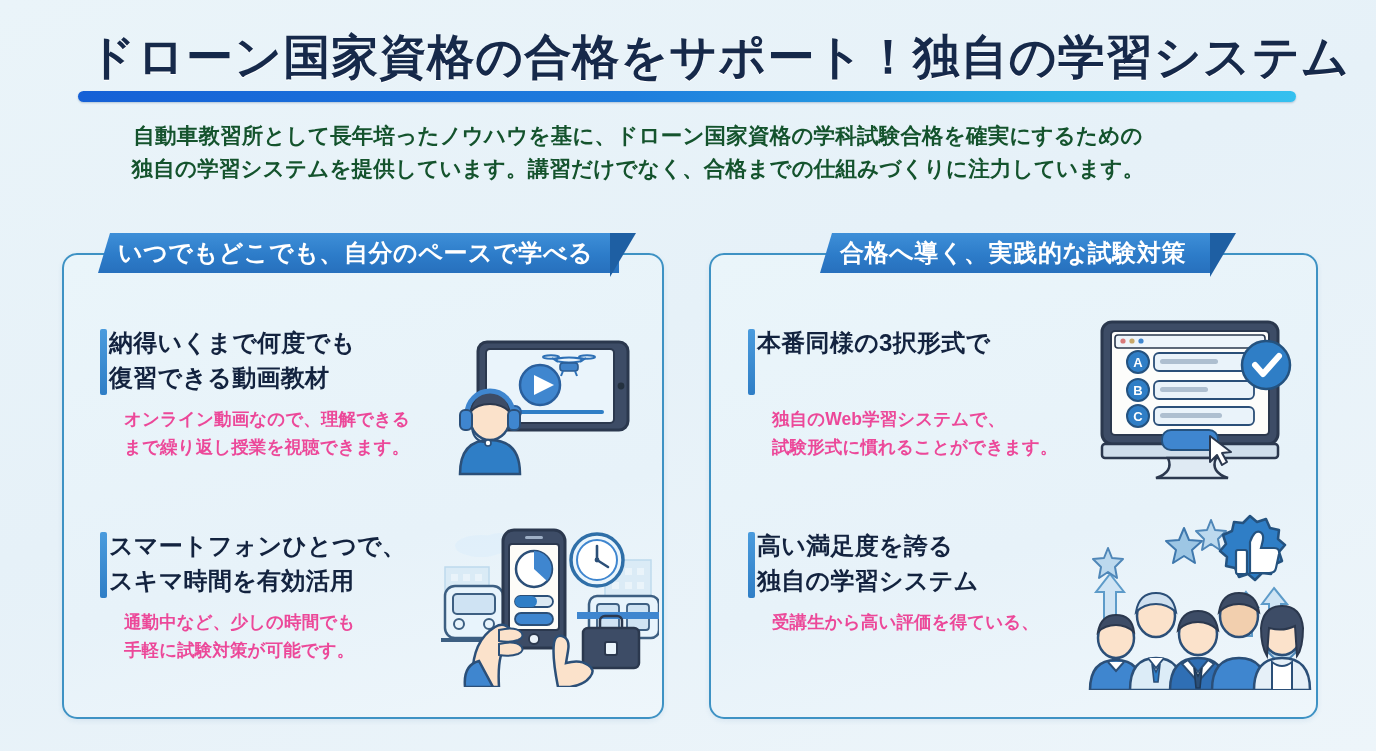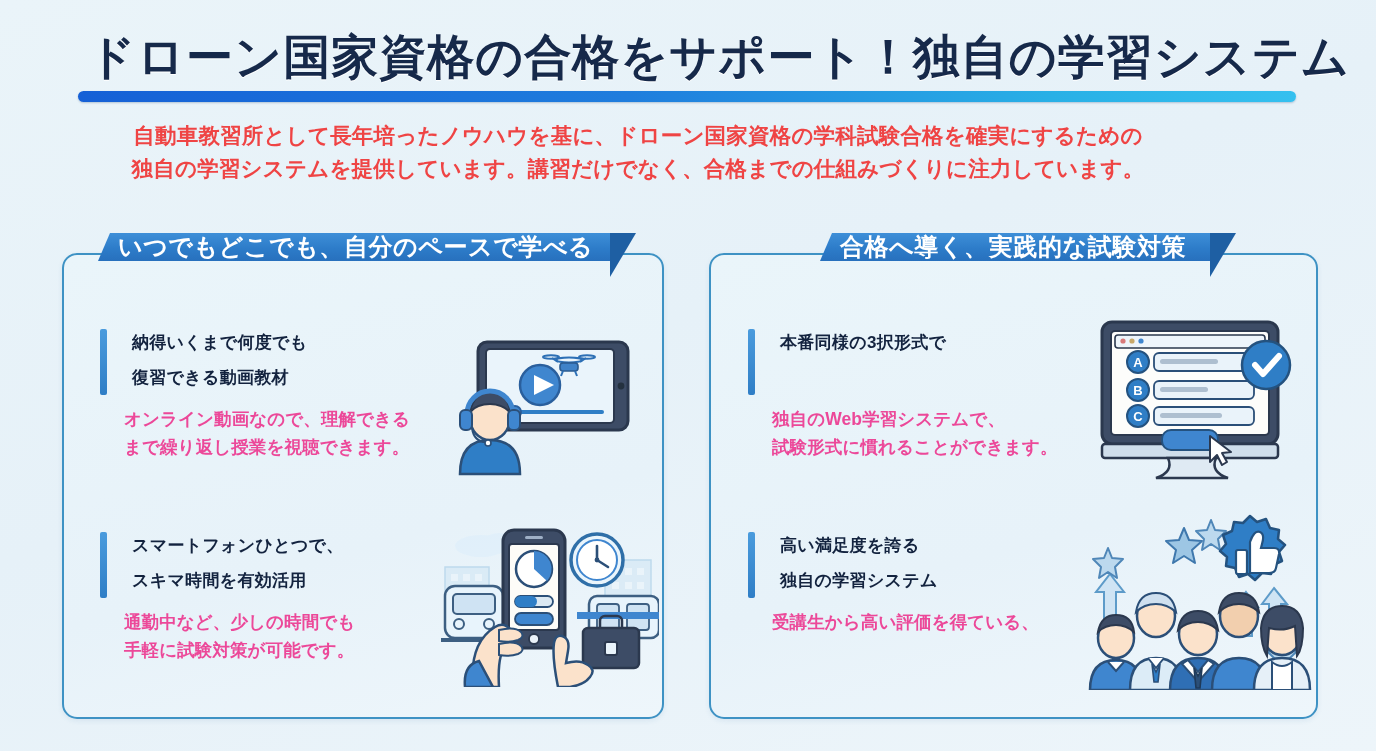--- a/index.html
+++ b/index.html
@@ -22,39 +22,39 @@
     padding-left:31px;
   }
   .title-rule{
     position:absolute;left:78px;top:91px;width:1218px;height:11px;
     border-radius:6px;
     background:linear-gradient(90deg,#1560d6 0%,#1f7ddd 45%,#29b0e6 80%,#35c0ef 100%);
     box-shadow:0 1px 2px rgba(20,60,110,.25);
   }
   .subtitle{
     position:absolute;left:0;top:120px;width:1276px;
-    text-align:center;color:#ef4444;
+    text-align:center;color:#14532d;
     font-size:21.5px;font-weight:bold;line-height:33px;
     letter-spacing:.2px;
   }
   .subtitle span{display:block;}
 
   
   .card{
     position:absolute;top:253px;height:462px;
     border:2px solid #3e92c4;border-radius:15px;
     background:linear-gradient(165deg,#eaf5fa 0%,#e7f2f9 60%,#eef6fb 100%);
     box-shadow:0 2px 5px rgba(60,120,170,.10);
   }
   .card.left{left:62px;width:598px;}
   .card.right{left:709px;width:605px;}
 
   
   .ribbon{
-    position:absolute;top:233px;height:28px;
+    position:absolute;top:233px;height:40px;
     display:flex;align-items:center;justify-content:center;
     background:linear-gradient(180deg,#3e8fd8 0%,#2d7cc9 55%,#2770bd 100%);
     color:#ffffff;font-size:24px;font-weight:bold;letter-spacing:.6px;
     white-space:nowrap;
     clip-path:polygon(12px 0,100% 0,100% 100%,0 100%);
     filter:drop-shadow(0 2px 2px rgba(40,80,130,.28));
     padding:0 26px 0 20px;
   }
   .ribbon.left{left:98px;}
   .ribbon.right{left:820px;}
@@ -67,22 +67,22 @@
   .ribbon-fold.right{left:1210px;}
 
   
   .feature{position:absolute;}
   .accent{
     position:absolute;left:0;top:4px;width:7px;height:66px;
     border-radius:2px;
     background:linear-gradient(180deg,#4a9bdd 0%,#2f7ec6 100%);
   }
   .f-head{
-    position:absolute;left:32px;top:0;
-    color:#13233f;font-size:17px;font-weight:bold;
+    position:absolute;left:9px;top:0;
+    color:#13233f;font-size:24px;font-weight:bold;
     line-height:35px;letter-spacing:.3px;white-space:nowrap;
   }
   .f-body{
     position:absolute;left:24px;top:80px;
     color:#ec4899;font-size:17.5px;font-weight:bold;
     line-height:28px;letter-spacing:.1px;white-space:nowrap;
   }
   .f-head span,.f-body span{display:block;}
 
   

